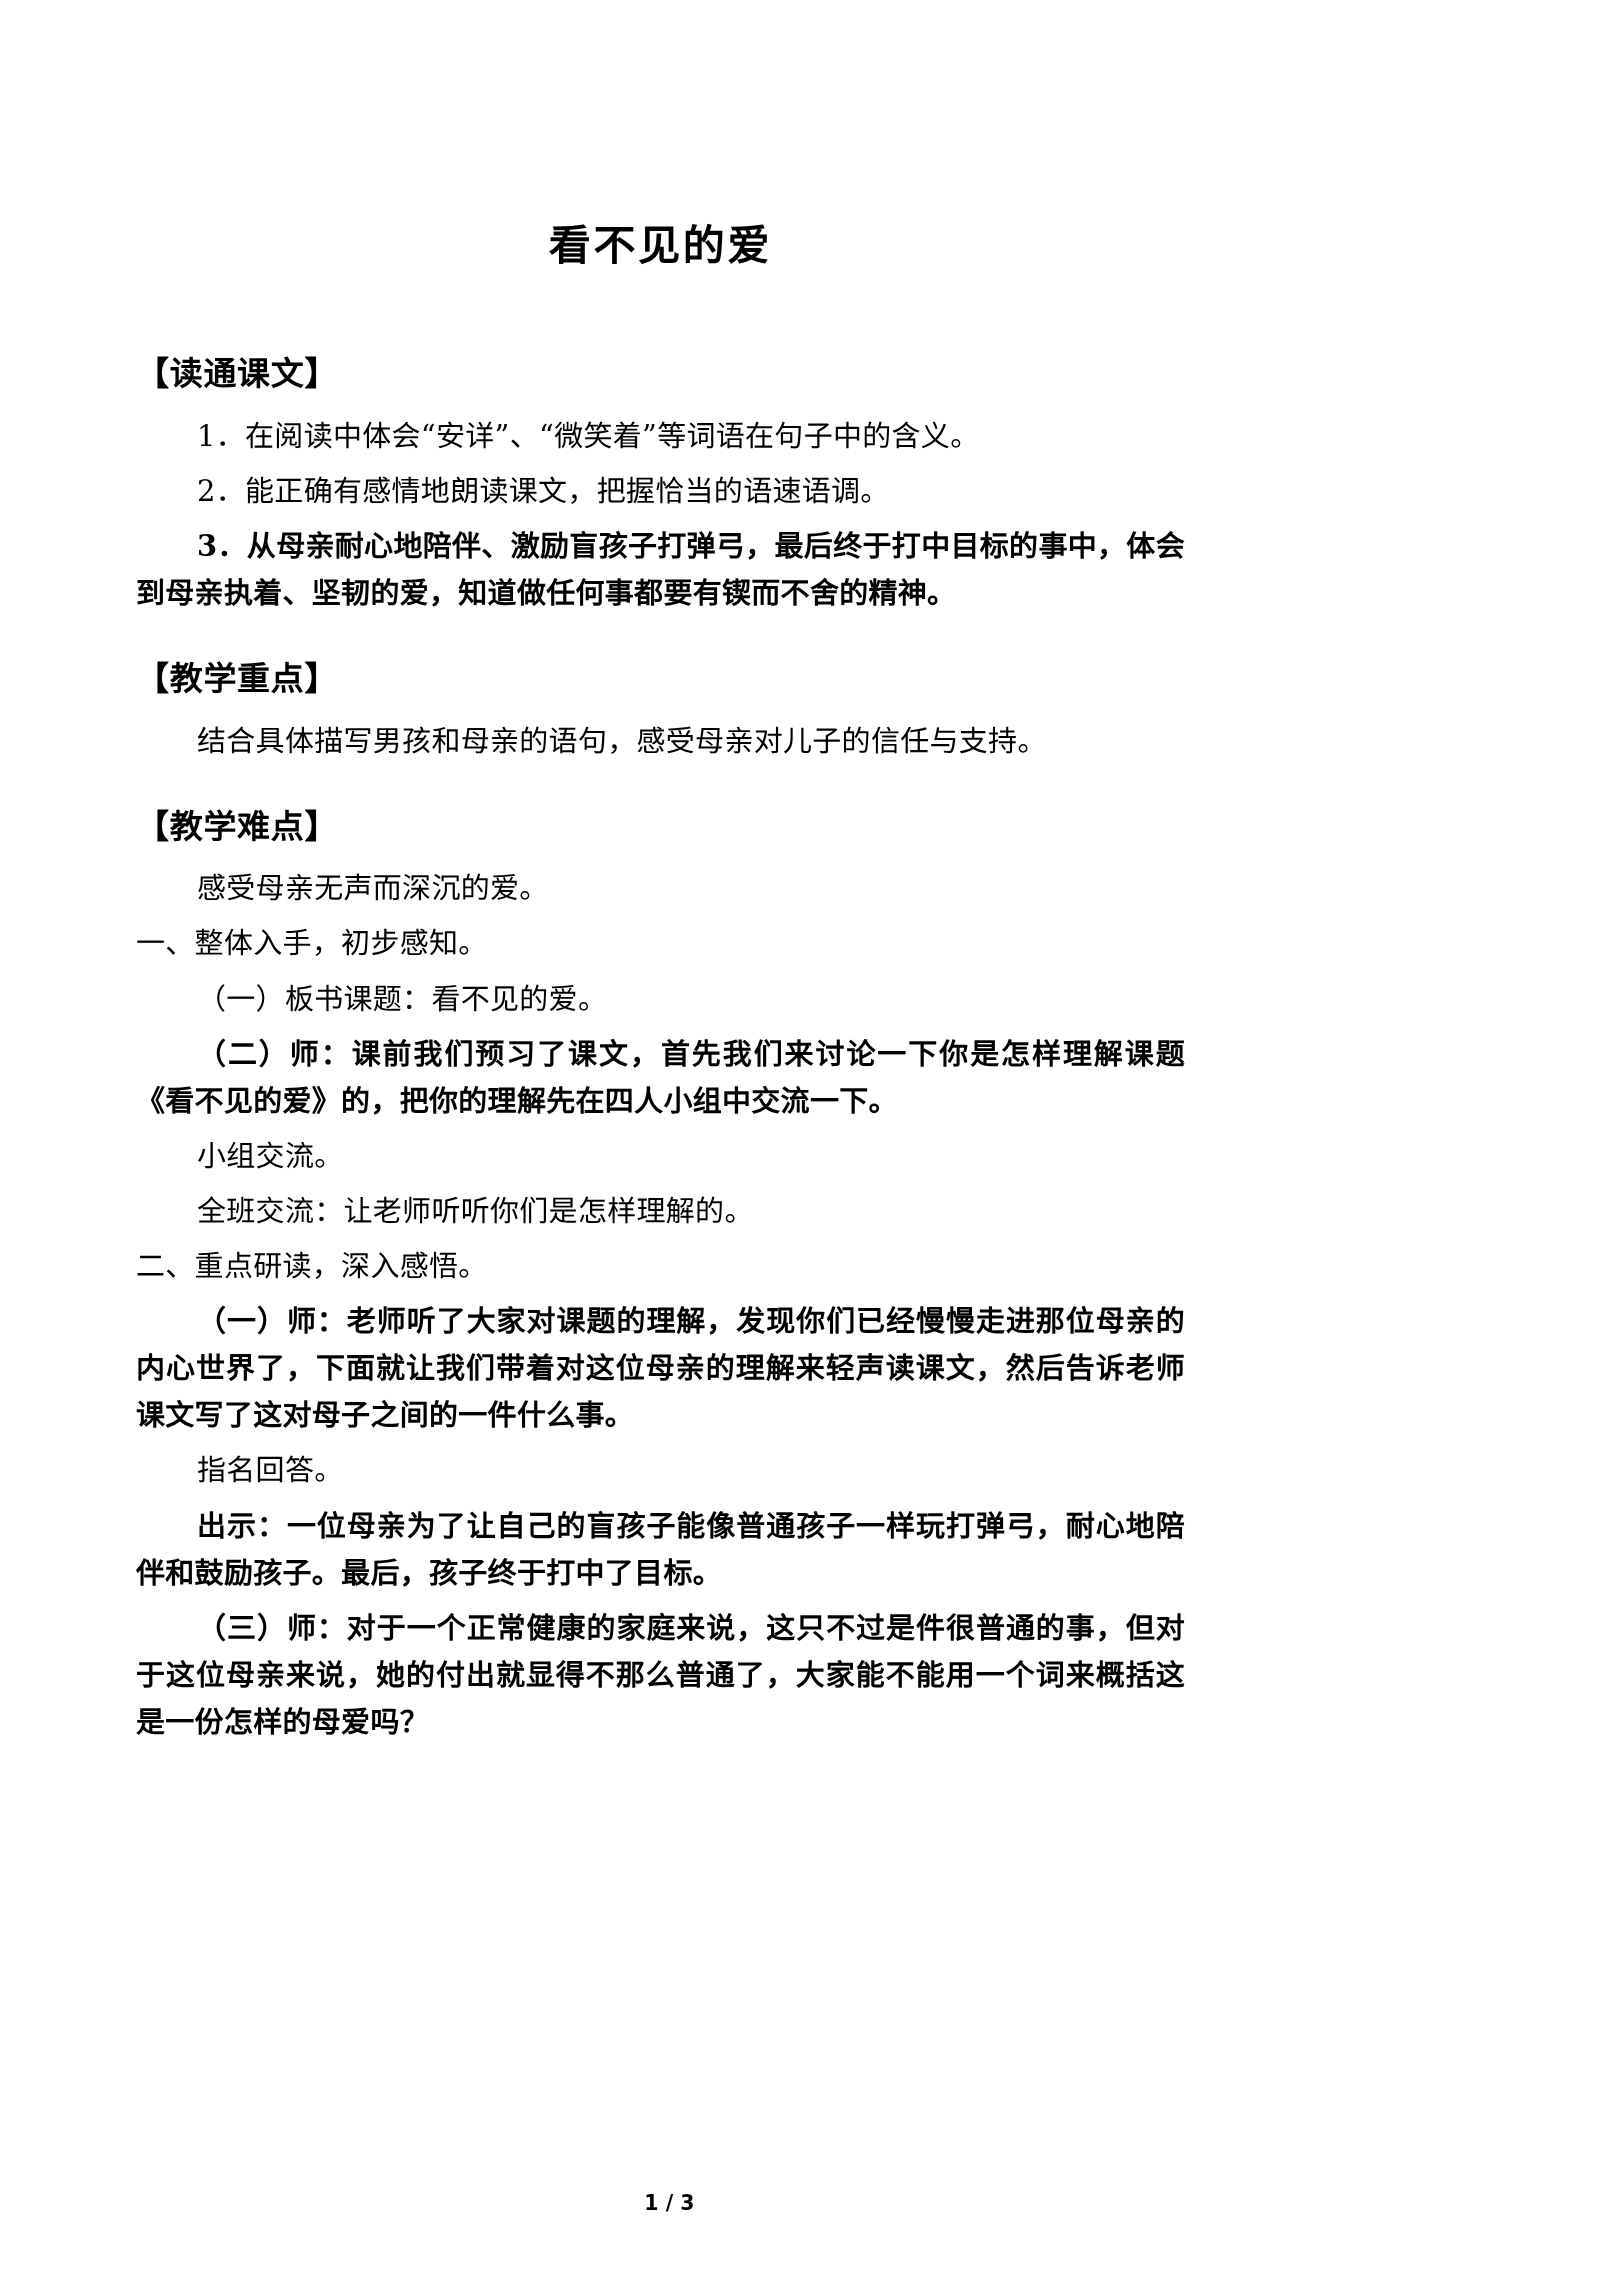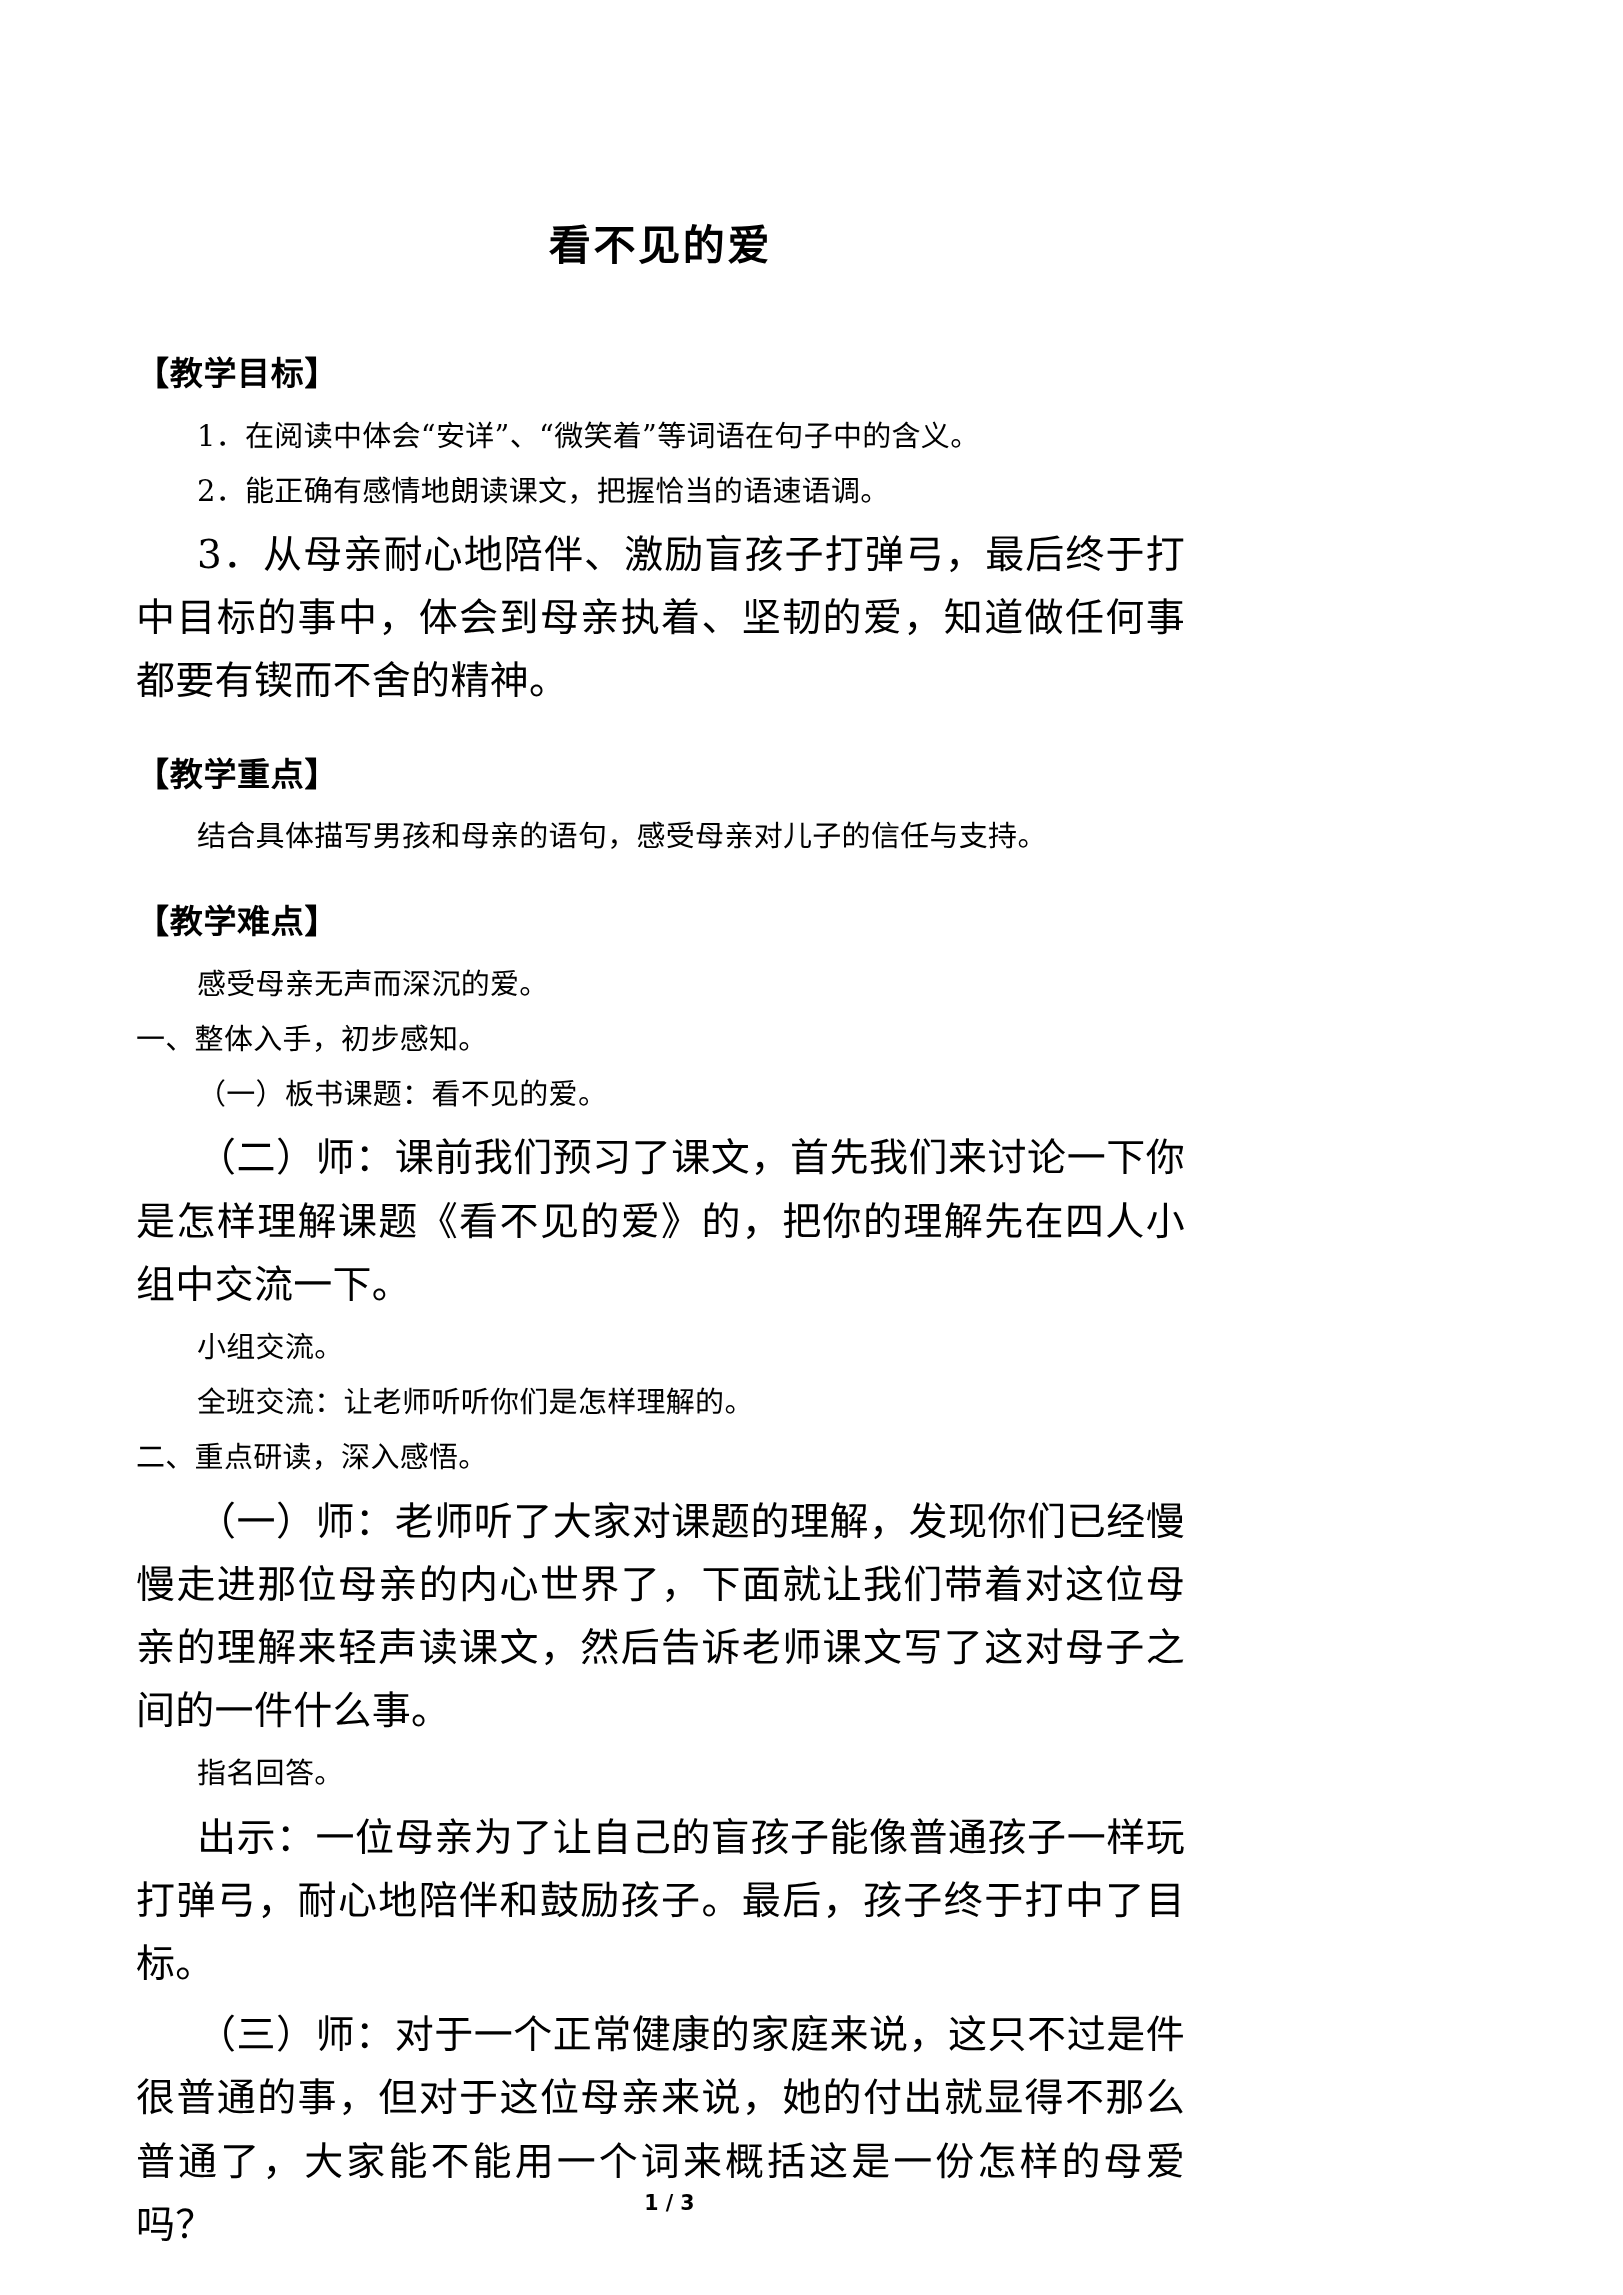--- a/index.html
+++ b/index.html
@@ -42,46 +42,47 @@
     letter-spacing: 0.3px;
     text-align: justify;
   }
   .indent2 {
     text-indent: 61px;
   }
   .indent0 {
     text-indent: 0;
   }
   .block-para {
-    font-size: 39px;
+    font-size: 29px;
     line-height: 1.62;
     margin: 0 0 8.2px 0;
     letter-spacing: 0.3px;
     text-align: justify;
     text-indent: 61px;
+    font-weight: bold;
   }
   .page-number {
     position: absolute;
     bottom: 80px;
     left: 9px;
     width: 100%;
     text-align: center;
     font-size: 20.5px;
     font-weight: bold;
     font-family: "DejaVu Sans", "Liberation Sans", sans-serif;
   }
 </style>
 </head>
 <body>
 
 <div class="page">
 
   <div class="doc-title">看不见的爱</div>
 
-  <div class="section-heading">【教学目标】</div>
+  <div class="section-heading">【读通课文】</div>
   <p class="body-line indent2">1．在阅读中体会“安详”、“微笑着”等词语在句子中的含义。</p>
   <p class="body-line indent2">2．能正确有感情地朗读课文，把握恰当的语速语调。</p>
   <p class="block-para">3．从母亲耐心地陪伴、激励盲孩子打弹弓，最后终于打中目标的事中，体会到母亲执着、坚韧的爱，知道做任何事都要有锲而不舍的精神。</p>
 
   <div class="section-heading">【教学重点】</div>
   <p class="body-line indent2">结合具体描写男孩和母亲的语句，感受母亲对儿子的信任与支持。</p>
 
   <div class="section-heading">【教学难点】</div>
   <p class="body-line indent2">感受母亲无声而深沉的爱。</p>
 

